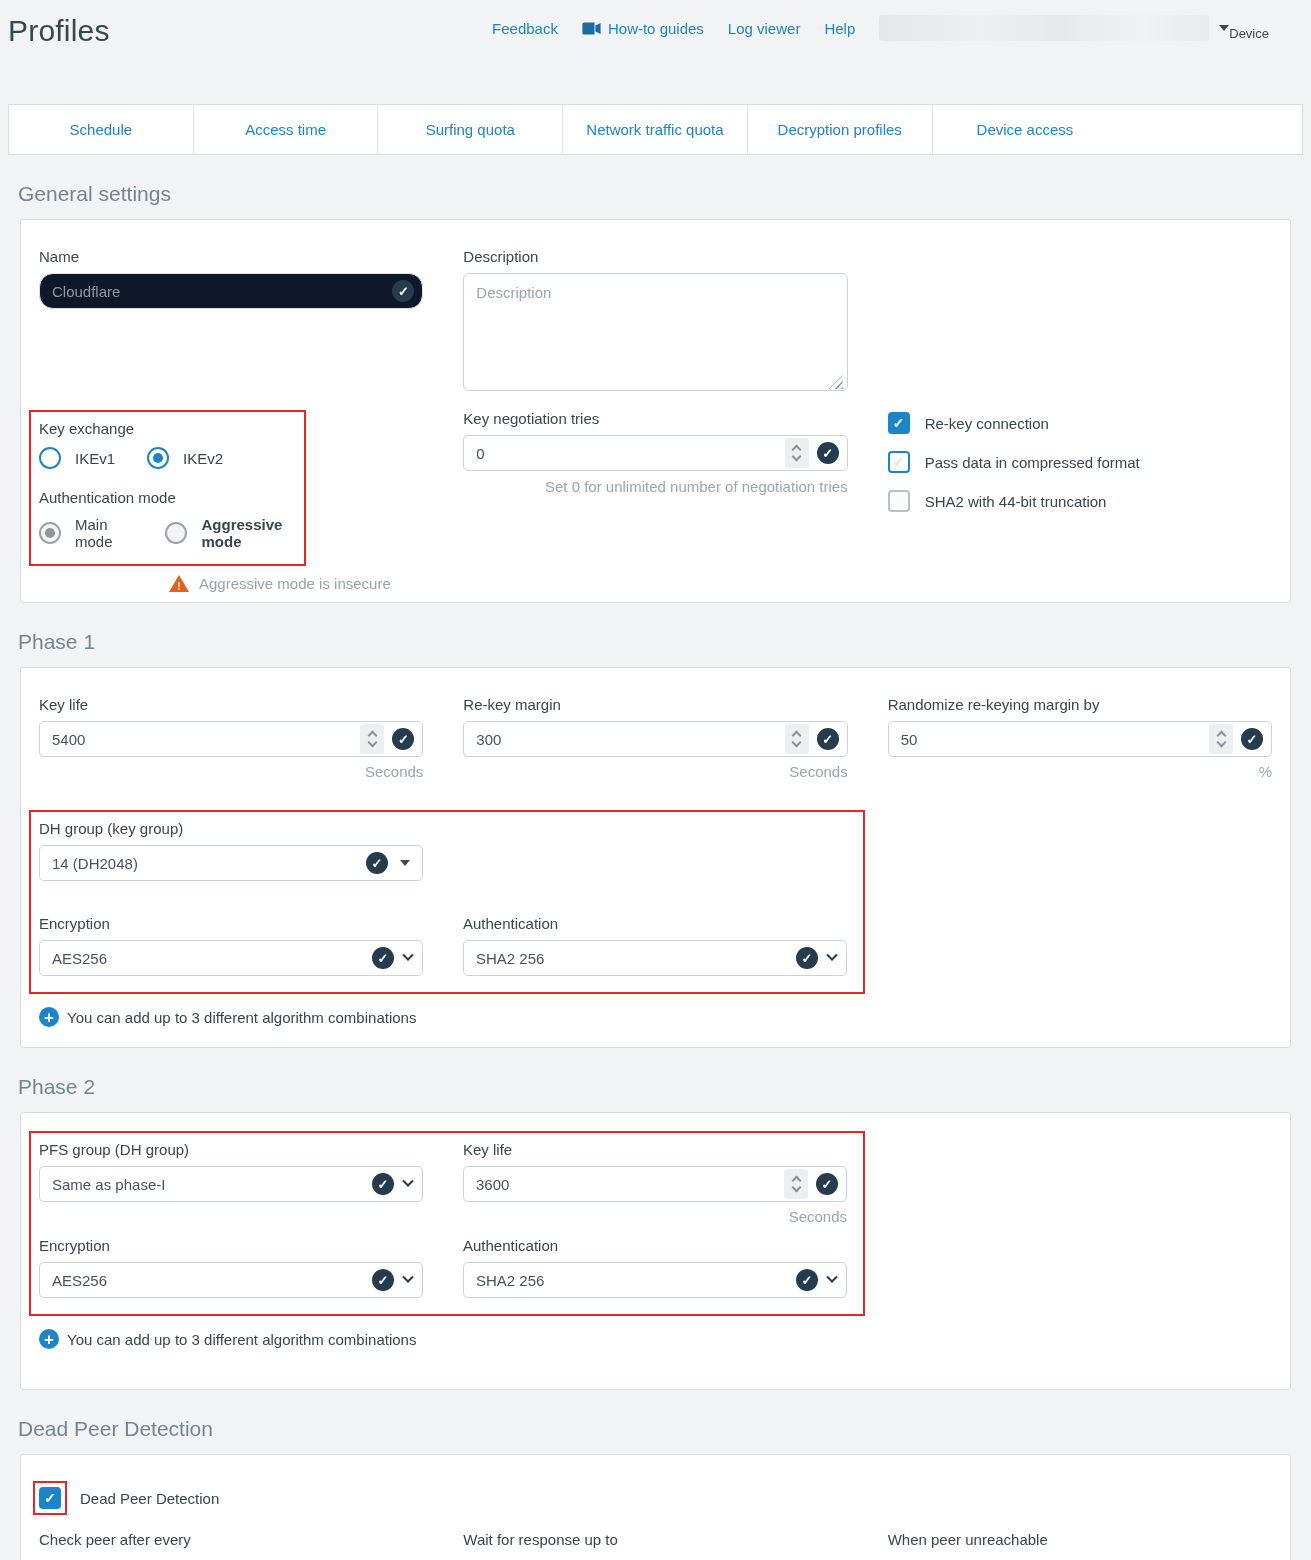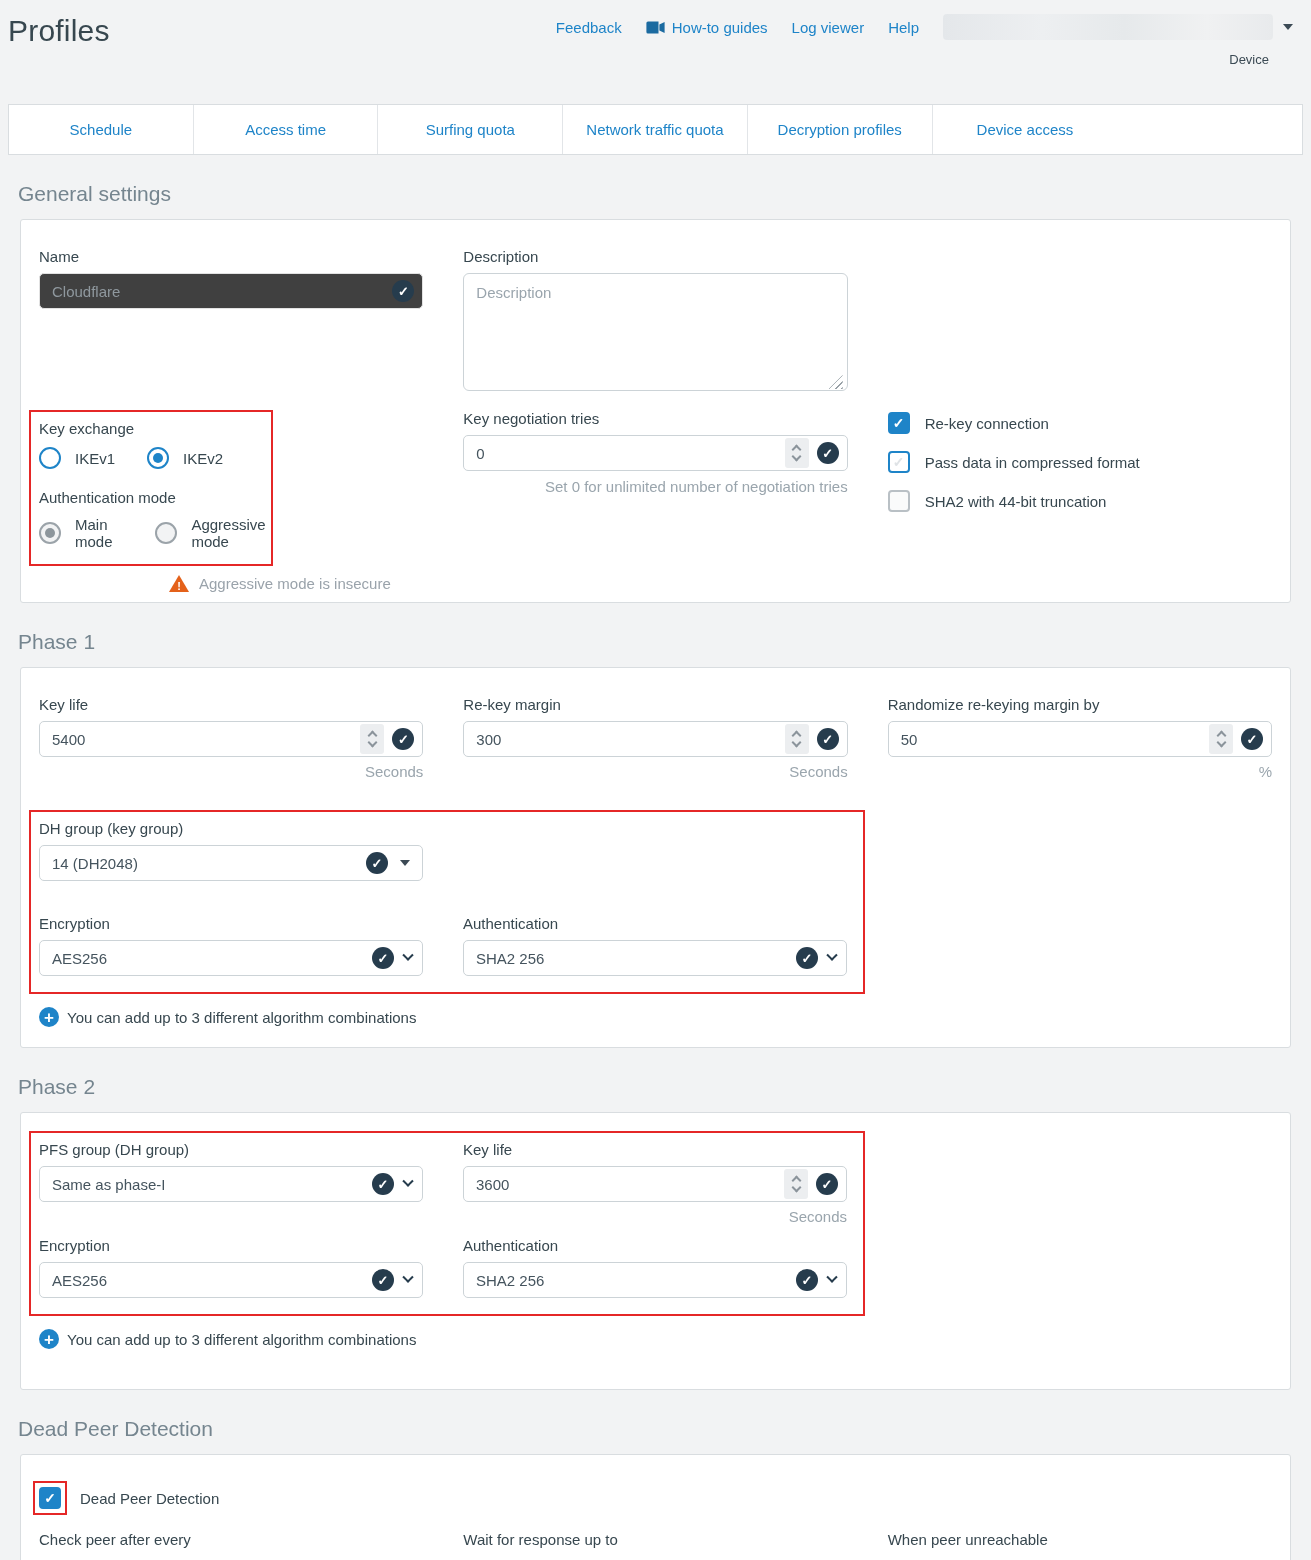--- a/index.html
+++ b/index.html
@@ -3,21 +3,21 @@
 <meta charset="utf-8">
 <style>
   * { box-sizing: border-box; margin: 0; padding: 0; }
   html,body { width:1311px; height:1560px; overflow:hidden;
     font-family:"Liberation Sans", sans-serif; background:#f2f3f4; color:#37474f; }
 
   
   .header { display:flex; justify-content:space-between; align-items:flex-start;
     padding:14px 18px 0 8px; height:100px; }
   .page-title { font-size:30px; font-weight:400; color:#37474f; letter-spacing:.2px; }
-  .header-right { display:flex; flex-direction:column; align-items:flex-end; }
+  .header-right { display:flex; flex-direction:row; align-items:flex-end; }
   .nav-links { display:flex; align-items:center; gap:24px; }
   .nav-link { color:#1e84c8; font-size:15px; text-decoration:none; cursor:pointer;
     display:inline-flex; align-items:center; gap:7px; }
   .account { display:flex; align-items:center; gap:10px; }
   .account-blur { width:330px; height:26px; border-radius:4px;
     background:linear-gradient(90deg,#e4e7ea 0%,#edeff1 30%,#e6e9eb 55%,#f0f1f2 80%,#e8eaec 100%);
     filter:blur(0.5px); }
   .caret-down { width:0; height:0; border-left:5px solid transparent; border-right:5px solid transparent;
     border-top:6px solid #3c4a55; display:inline-block; }
   .brand { font-size:13px; color:#3b4a54; margin-top:12px; margin-right:24px; }
@@ -34,21 +34,21 @@
 
   
   .section-heading { font-size:21px; font-weight:400; color:#75858f; margin:27px 18px 13px 18px; }
   .card { margin:0 20px; background:#fff; border:1px solid #d9dde0; border-radius:3px; }
   .grid3 { display:grid; grid-template-columns:repeat(3,1fr); column-gap:40px; }
 
   .label { font-size:15px; color:#37474f; margin-bottom:8px; }
   .input { height:36px; border:1px solid #ccd3d7; border-radius:5px; background:#fff;
     display:flex; align-items:center; padding:0 8px 0 12px; gap:8px; font-size:15px; color:#45545e; }
   .input .val { flex:1 1 auto; white-space:nowrap; overflow:hidden; }
-  .input.disabled { background:#404040; border-color:#e2e2e2; color:#8f989e; }
+  .input.disabled { background:#0f172a; border-color:#e2e2e2; color:#8f989e;border-radius:14px; }
   .unit { font-size:15px; color:#9aa5ad; text-align:right; margin-top:6px; }
   .hint { font-size:15px; color:#9aa5ad; text-align:right; margin-top:7px; }
 
   .spin { display:inline-flex; flex-direction:column; align-items:center; justify-content:center;
     width:24px; height:30px; background:#eceef0; border-radius:3px; gap:4px; flex:0 0 auto; cursor:pointer; }
   .chev { display:inline-block; width:7px; height:7px;
     border-right:2px solid #8b949b; border-bottom:2px solid #8b949b; }
   .chev.up { transform:rotate(-135deg); margin-bottom:-2px; }
   .chev.down { transform:rotate(45deg); margin-top:-2px; }
   .chev.dark { border-color:#263c4d; width:8px; height:8px; margin:0 2px; }
@@ -83,21 +83,21 @@
   
   .cb-row { display:flex; align-items:center; gap:15px; }
   .cb { width:22px; height:22px; border-radius:4px; display:inline-flex; align-items:center;
     justify-content:center; font-size:14px; font-weight:bold; flex:0 0 auto; cursor:pointer; }
   .cb.checked { background:#1e84c8; border:2px solid #1e84c8; color:#fff; }
   .cb.blue-empty { background:#fff; border:2px solid #1e84c8; color:#dfe3e6; }
   .cb.plain { background:#fafbfb; border:2px solid #b9c0c5; color:transparent; }
 
   
   .red-box { border:2px solid #e52727; }
-  .redbox-keyexchange { margin-left:-10px; width:244px; padding:8px 4px 14px 8px; }
+  .redbox-keyexchange { margin-left:-10px; width:277px; padding:8px 4px 14px 8px; }
   .redbox-span2 { margin-left:-10px; width:836px; padding:8px 12px 16px 8px; }
   .grid2-inner { display:grid; grid-template-columns:384px 384px; column-gap:40px; }
   .red-outline-cb { border:2px solid #e52727; padding:4px; display:inline-flex; margin-left:-6px; }
 
   
   .warn-row { display:flex; align-items:center; gap:10px; margin:9px 0 0 130px; }
   .warn-tri { position:relative; width:20px; height:17px; clip-path:polygon(50% 0,100% 100%,0 100%);
     background:#e4611a; display:inline-block; flex:0 0 auto; }
   .warn-tri::after { content:"!"; position:absolute; left:50%; transform:translateX(-50%);
     bottom:0; color:#fff; font-size:11px; font-weight:bold; }
@@ -209,21 +209,21 @@
         </div>
         <div class="label" style="margin-top:20px;">Authentication mode</div>
         <div class="radio-row" style="margin-top:10px;">
           <span class="radio gray selected">
               <span class="dot"></span>
             </span>
           <span class="radio-label">Main mode</span>
           <span class="radio gray">
               <span class="dot"></span>
             </span>
-          <span class="radio-label" style="margin-right:0;">Aggressive mode</span>
+          <span class="radio-label" style="margin-right:0;font-weight:bold;">Aggressive mode</span>
         </div>
       </div>
       <div class="warn-row">
         <span class="warn-tri"></span>
         <span class="warn-text">Aggressive mode is insecure</span>
       </div>
     </div>
 
     <div>
       <div class="label">Key negotiation tries</div>

